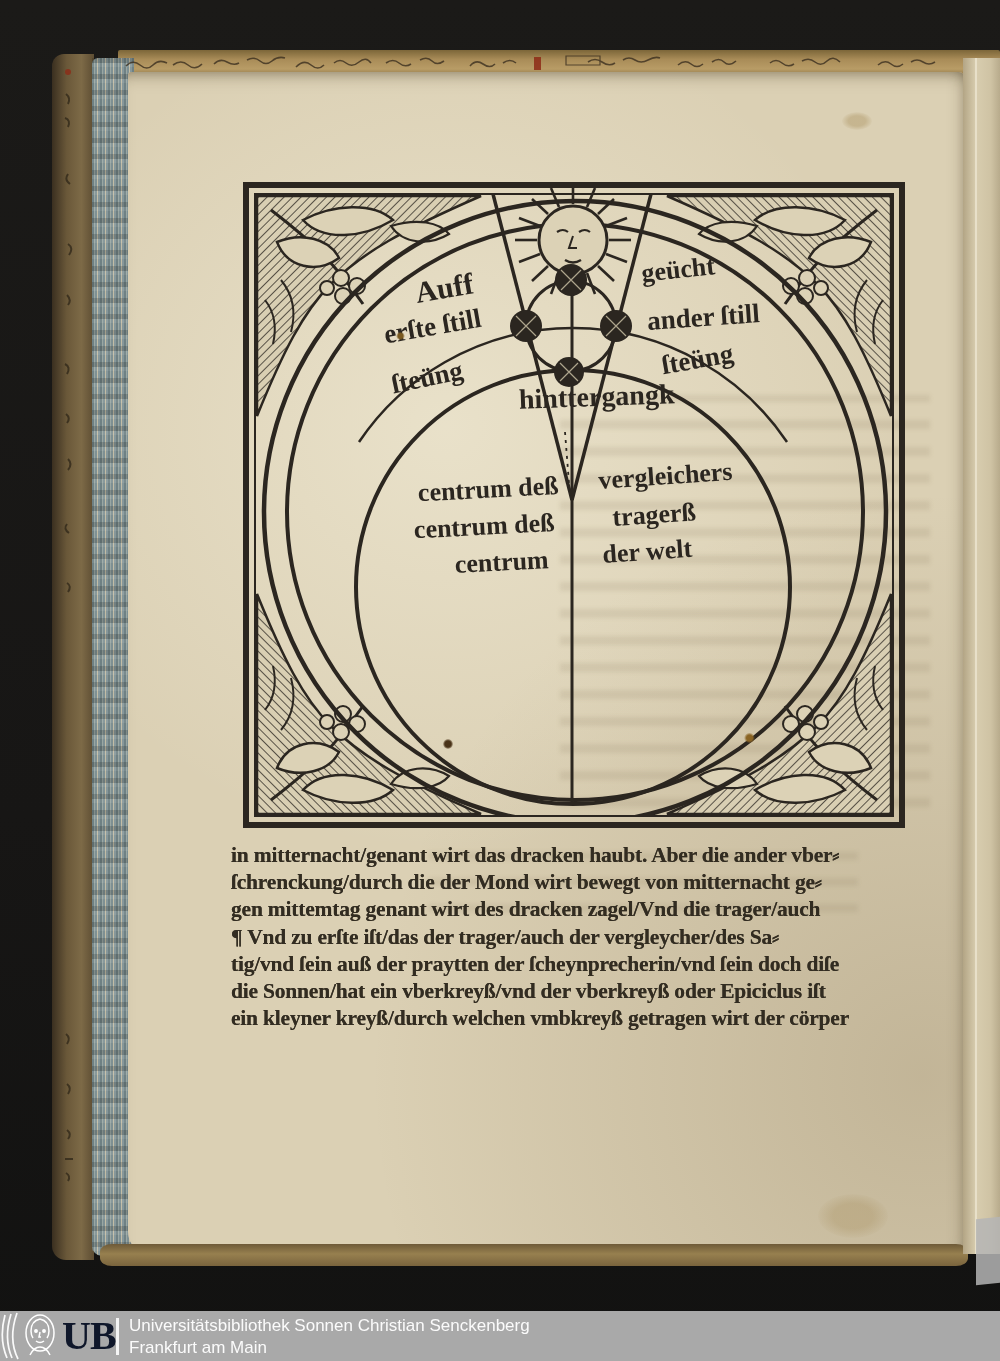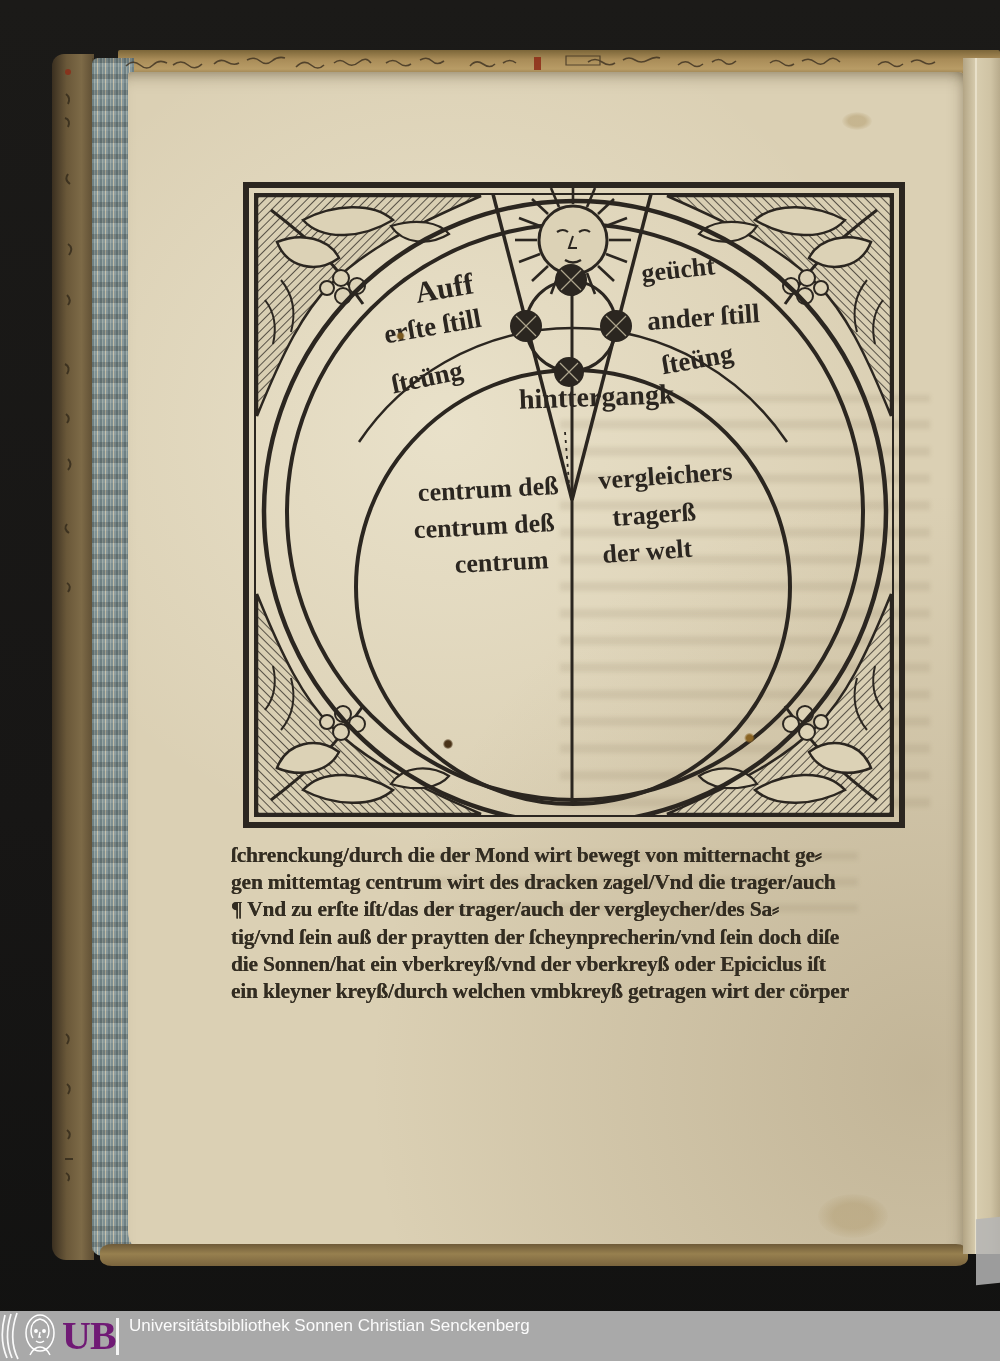--- a/index.html
+++ b/index.html
@@ -61,21 +61,21 @@
   .body-text .tline{white-space:nowrap;overflow:hidden;}
 
   
   .scribbles-top{position:absolute;left:118px;top:50px;z-index:4;}
   .scribbles-spine{position:absolute;left:52px;top:54px;z-index:4;}
 
   
   .footer-bar{position:absolute;left:0;top:1311px;width:1000px;height:50px;background:#a9a9a9;z-index:6;}
   .footer-logo-svg{position:absolute;left:0;top:0;}
   .ub-mark{position:absolute;left:62px;top:2px;font-family:"Liberation Serif",serif;
-     font-weight:bold;font-size:40px;line-height:46px;color:#701a75;letter-spacing:-1px;}
+     font-weight:bold;font-size:40px;line-height:46px;color:#0f172a;letter-spacing:-1px;}
   .ub-divider{position:absolute;left:116px;top:7px;width:3px;height:37px;background:#f4f4f4;}
   .footer-text{position:absolute;left:129px;top:4px;font-family:"Liberation Sans",sans-serif;
      color:#fbfbfb;font-size:17px;line-height:22px;}
 
   
   svg text{font-family:"Liberation Serif",serif;font-weight:bold;fill:#2b2620;}
 </style>
 </head>
 <body>
 
@@ -221,22 +221,23 @@
 
       <text x="318" y="314" font-size="26" text-anchor="end" transform="rotate(-3 318 314)">centrum deß</text>
       <text x="314" y="351" font-size="26" text-anchor="end" transform="rotate(-3 314 351)">centrum deß</text>
       <text x="308" y="388" font-size="26" text-anchor="end" transform="rotate(-3 308 388)">centrum</text>
       <text x="358" y="309" font-size="26" transform="rotate(-4 358 309)">vergleichers</text>
       <text x="372" y="346" font-size="26" transform="rotate(-4 372 346)">tragerß</text>
       <text x="362" y="383" font-size="26" transform="rotate(-4 362 383)">der welt</text>
     </svg>
 
     <div class="body-text">
+      <div class="tline">in mitternacht/genant wirt das dracken haubt. Aber die ander vber⸗</div>
       <div class="tline">ſchrenckung/durch die der Mond wirt bewegt von mitternacht ge⸗</div>
-      <div class="tline">gen mittemtag centrum wirt des dracken zagel/Vnd die trager/auch</div>
+      <div class="tline">gen mittemtag genant wirt des dracken zagel/Vnd die trager/auch</div>
       <div class="tline">¶ Vnd zu erſte iſt/das der trager/auch der vergleycher/des Sa⸗</div>
       <div class="tline">tig/vnd ſein auß der praytten der ſcheynprecherin/vnd ſein doch diſe</div>
       <div class="tline">die Sonnen/hat ein vberkreyß/vnd der vberkreyß oder Epiciclus iſt</div>
       <div class="tline">ein kleyner kreyß/durch welchen vmbkreyß getragen wirt der cörper</div>
     </div>
   </div>
 
   <div class="bottom-edge"></div>
   <div class="next-page-strip">
       <div class="hl"></div>
@@ -256,16 +257,17 @@
         <circle cx="36" cy="20" r="1.2" fill="#ffffff"></circle>
         <circle cx="44" cy="20" r="1.2" fill="#ffffff"></circle>
         <path d="M40,21 l-1,5 h2 M36,30 q4,3 8,0"></path>
         <path d="M30,44 q4,-8 10,-8 q6,0 10,8"></path>
       </g>
     </svg>
     <span class="ub-mark">UB</span>
     <div class="ub-divider"></div>
     <div class="footer-text">
       <div>Universitätsbibliothek Sonnen Christian Senckenberg</div>
+      <div>Frankfurt am Main</div>
     </div>
   </div>
 
 </div>
 
 </body></html>

